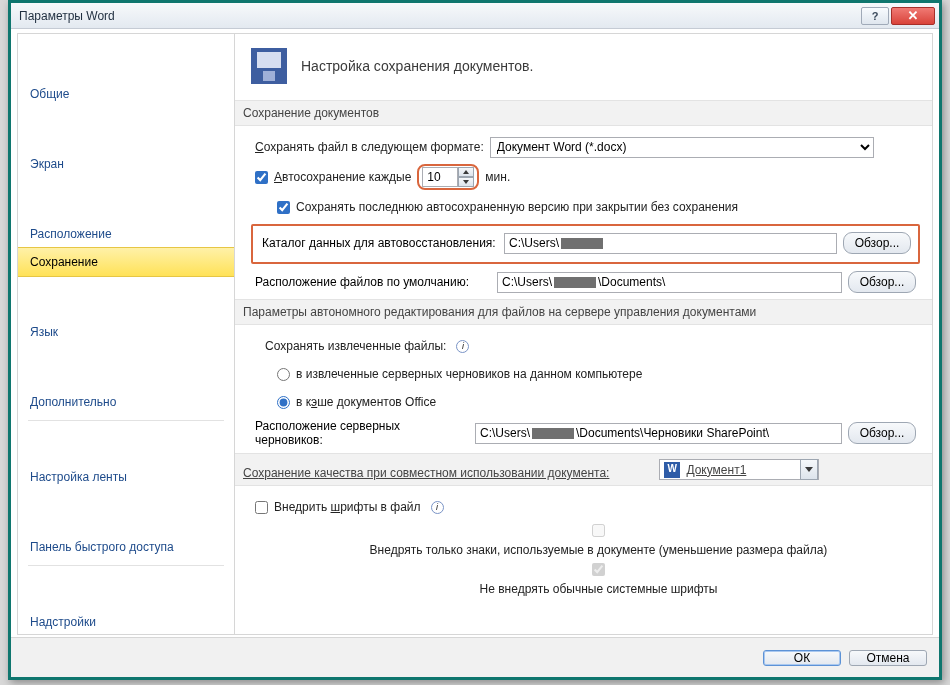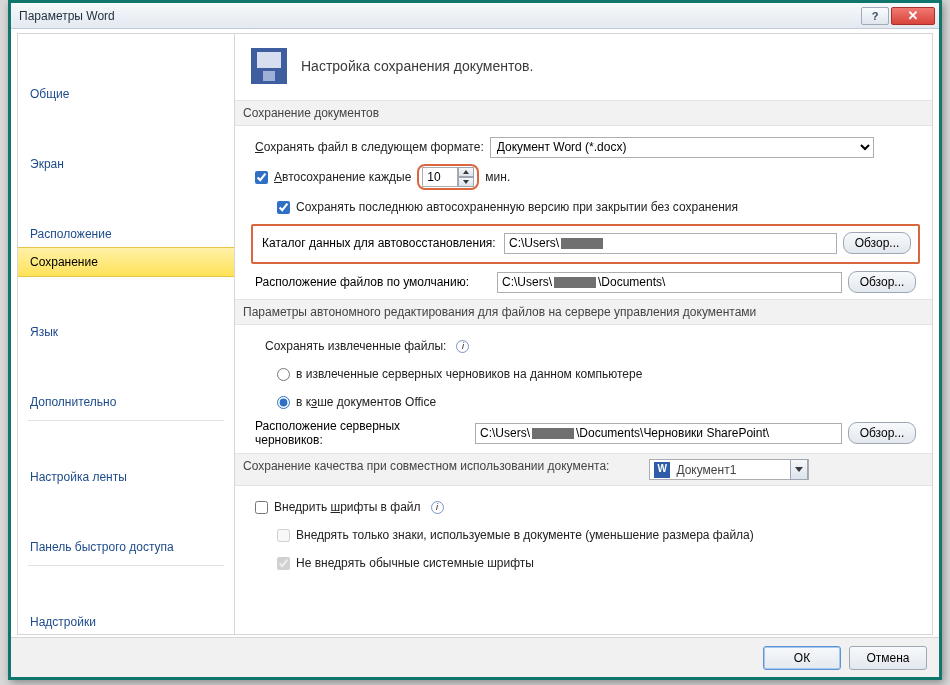--- a/index.html
+++ b/index.html
@@ -41,25 +41,25 @@
   .browse { width:68px; height:22px; border:1px solid #9ea7b3; background:linear-gradient(#f7f9fb,#e3e8ef); cursor:pointer; border-radius:9px; }
   .row-auto { display:grid; grid-template-columns: 236px 1fr 72px; align-items:center; gap:6px; margin:4px 0 6px 6px; }
   .row-auto2 { display:grid; grid-template-columns: 236px 1fr 72px; align-items:center; gap:6px; margin:4px 0 6px 6px; }
   .hl-row { border:2px solid #d9663d; border-radius:2px; padding:2px 3px; margin:5px 0 7px 2px; }
   .indent { margin-left:28px;align-items:center; }
   .info-icon { display:inline-block; width:13px; height:13px; border:1px solid #7a94c6; border-radius:50%; color:#4968ad; font-size:9px; text-align:center; line-height:11px; font-style:italic; margin-left:4px; }
   .doc-combo { display:flex; align-items:center; border:1px solid #abadb3; height:21px; width:160px; background:#fff;margin-left:36px; }
   .doc-combo .wicon { width:16px;height:16px; background:#2e5ca7; margin:0 4px; position:relative;}
   .doc-combo .wicon::after{content:"W"; position:absolute; color:#fff; font-size:10px; font-weight:bold; left:3px; top:1px;}
   .doc-combo .txt { flex:1; padding:0 2px; }
-  .disabled { color:#9a9a9a; }
+  .disabled { color:#9a9a9a;flex-direction:column; }
   .footer { position:absolute; left:0; right:0; bottom:0; height:40px; border-top:1px solid #d6d6d6; background:#f1f1f1; display:flex; align-items:center; justify-content:flex-end; gap:8px; padding:0 12px; }
-  .dlg-btn { width:78px; height:24px; border:1px solid #9ea7b3; background:linear-gradient(#f7f9fb,#e3e8ef); cursor:pointer; border-radius:3px; }
+  .dlg-btn { width:78px; height:16px; border:1px solid #9ea7b3; background:linear-gradient(#f7f9fb,#e3e8ef); cursor:pointer; border-radius:3px; }
   .dlg-btn.primary { border:1px solid #5c92d6; box-shadow:0 0 0 1px #a9c8f0 inset; }
-  .section-head.inline { display:flex; align-items:flex-start; gap:4px; }
+  .section-head.inline { display:flex; align-items:flex-end; gap:14px;text-decoration:underline; }
 </style>
 </head>
 <body>
 
 <div class="dialog">
 
   <div class="titlebar">
     <span class="title">Параметры Word</span>
     <div class="tbtn">?</div>
     <div class="tbtn close">✕</div>

